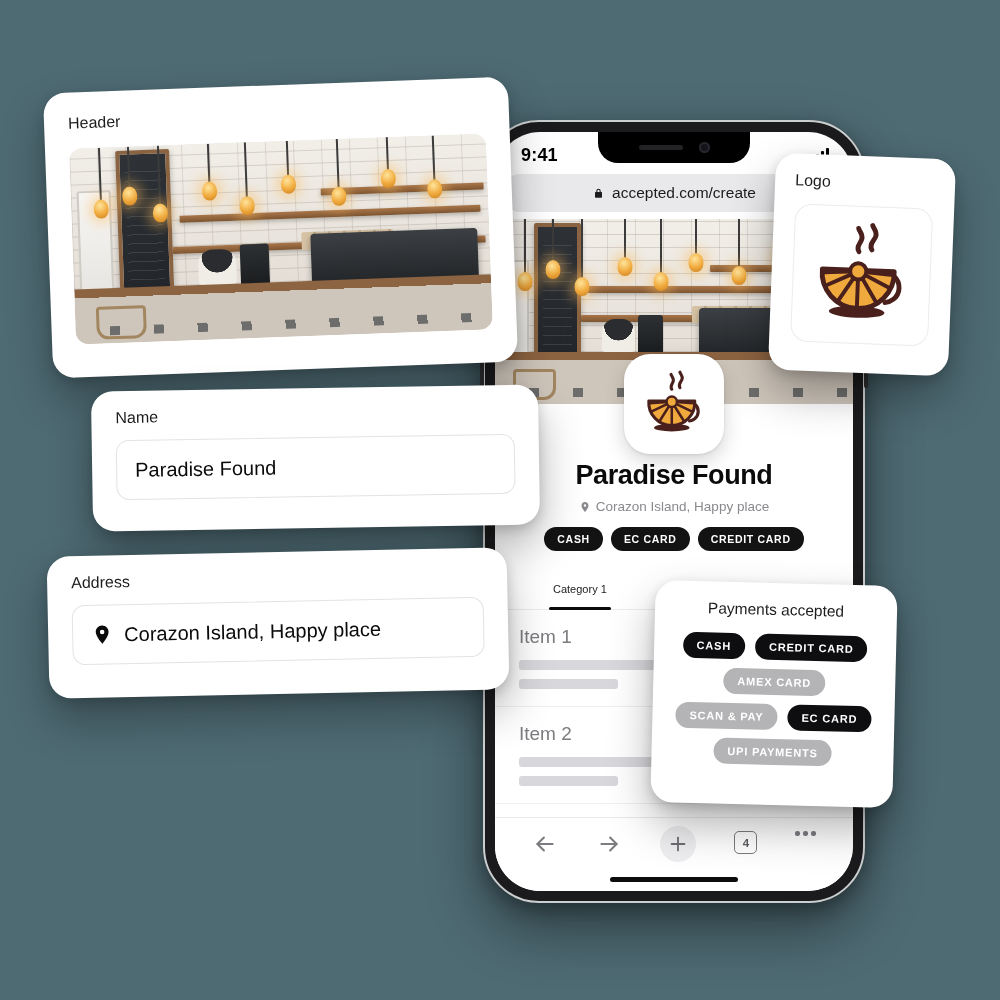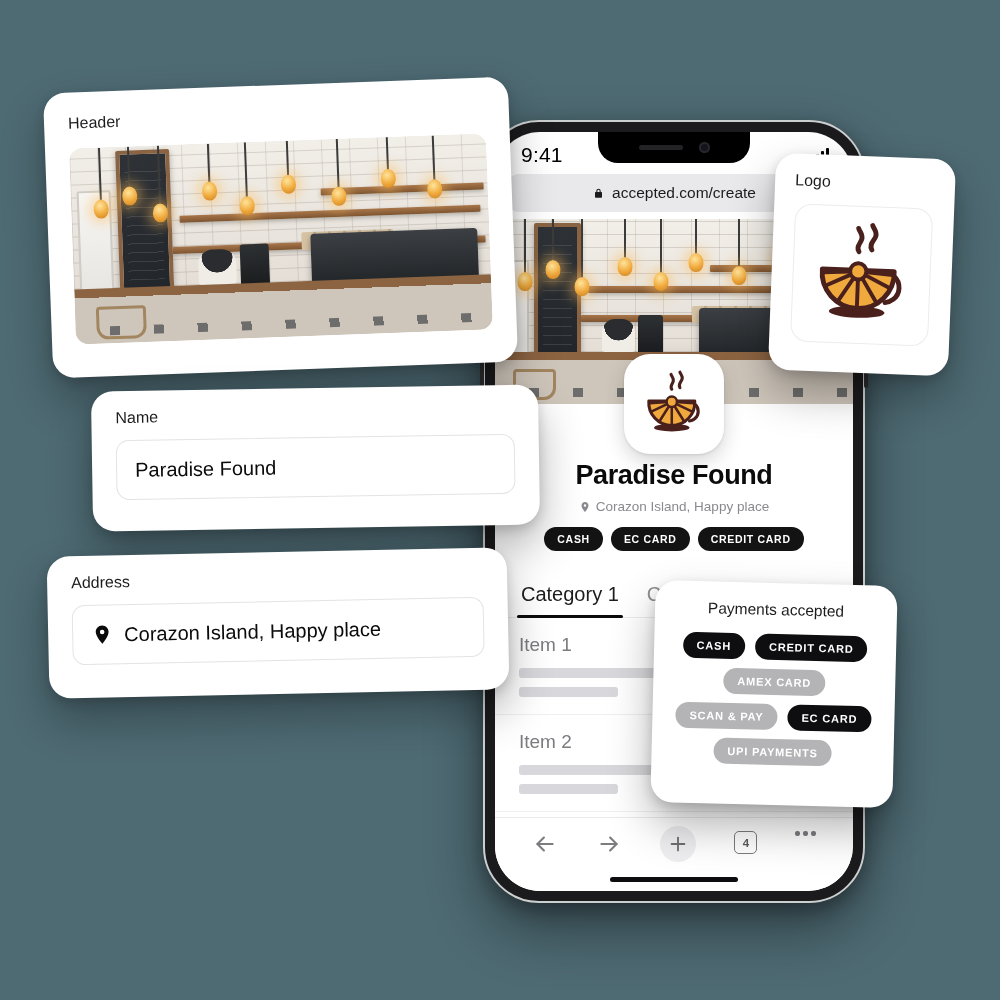--- a/index.html
+++ b/index.html
@@ -48,21 +48,21 @@
     z-index: 6; display: flex; align-items: center; justify-content: center; gap: 16px;
   }
   .notch-speaker { width: 44px; height: 5px; background: #232326; border-radius: 3px; }
   .notch-cam { width: 11px; height: 11px; border-radius: 50%; background: #14141a;
                box-shadow: inset 0 0 0 2px #26262e; }
 
   .statusbar {
     position: relative; height: 40px; display: flex; align-items: center;
     justify-content: space-between; padding: 6px 24px 0 26px; z-index: 7;
   }
-  .status-time { font-size: 21px; font-weight: 400; color: #000; letter-spacing: .2px; }
+  .status-time { font-size: 18px; font-weight: 700; color: #000; letter-spacing: .2px; }
   .status-right { display: flex; align-items: flex-end; gap: 2px; height: 12px; }
   .bar { width: 3px; background: #000; border-radius: 1px; }
   .b1 { height: 4px; } .b2 { height: 7px; } .b3 { height: 10px; } .b4 { height: 13px; }
 
   .urlbar-wrap { padding: 2px 12px 7px; background: #fff; }
   .urlbar {
     height: 38px; background: #e9e9ec; border-radius: 12px;
     display: flex; align-items: center; justify-content: center; gap: 7px;
     padding: 0 14px;
   }
@@ -164,22 +164,23 @@
   .chip {
     background: #131314; color: #fff; border-radius: 999px;
     padding: 6px 13px; font-size: 10.5px; font-weight: 700; letter-spacing: .7px;
   }
 
   .tabs {
     margin-top: 22px; display: flex; gap: 0; padding: 0 12px;
     border-bottom: 1px solid #ececee; background: #fff;
   }
   .tab {
-    padding: 10px 14px 11px; font-size: 20px; color: #8e8e93; white-space: nowrap;
+    padding: 10px 14px 11px; font-size: 11px; color: #8e8e93; white-space: nowrap;
     position: relative;
+    margin-left: 32px;
   }
   .tab.active { color: #1c1c1e; }
   .tab.active::after {
     content: ""; position: absolute; left: 10px; right: 10px; bottom: -1px;
     height: 3px; background: #0b0b0c; border-radius: 2px;
   }
   .tab.partial { flex: 0 0 36px; padding-left: 4px; padding-right: 4px; overflow: hidden; }
   .tab.partial .ph { display:block; width: 34px; height: 11px; background:#d9d9dc; border-radius:2px; margin-top:4px; }
 
   .items { background: #fff; }

